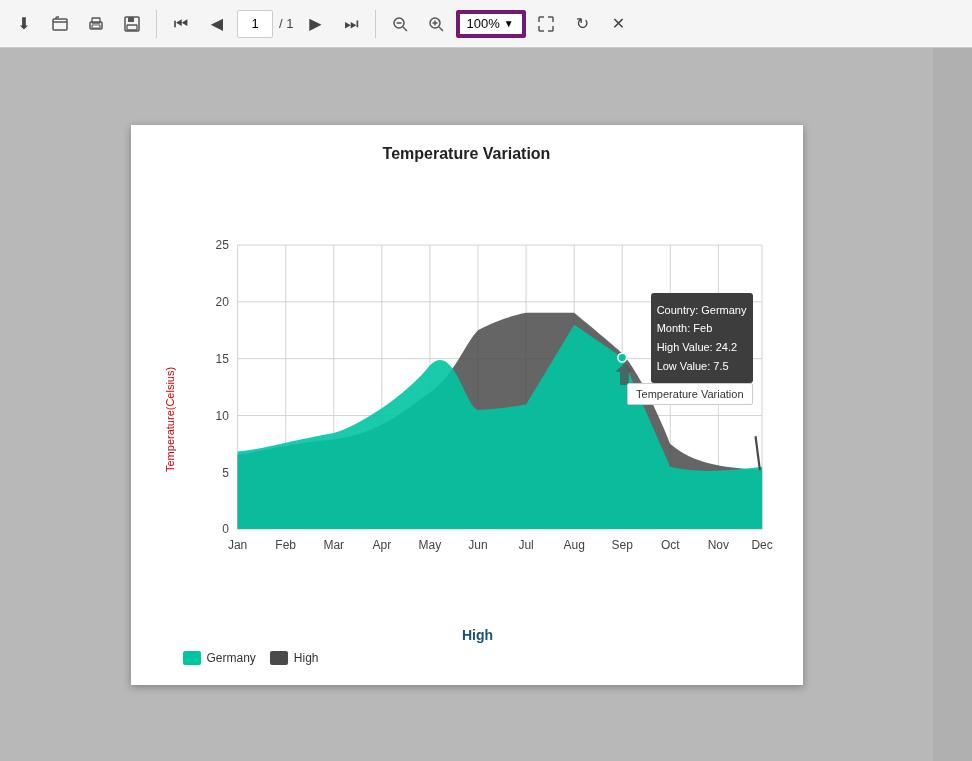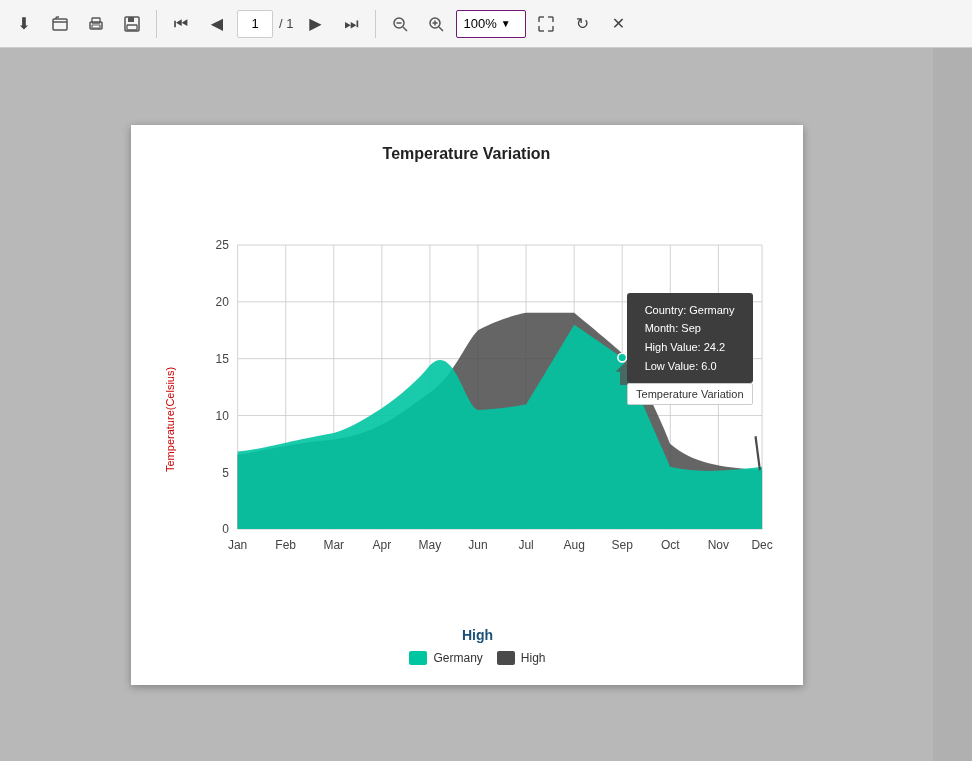--- a/index.html
+++ b/index.html
@@ -48,21 +48,21 @@
       font-size: 13px;
       border-radius: 2px;
     }
     .page-sep {
       font-size: 13px;
       color: #444;
       padding: 0 2px;
     }
     .zoom-select {
       height: 28px;
-      border: 1px solid #701a75;
+      border: 4px solid #701a75;
       font-size: 13px;
       border-radius: 2px;
       display: flex;
       align-items: center;
       padding: 0 6px;
       background: white;
       min-width: 70px;
     }
     .zoom-arrow {
       font-size: 10px;
@@ -135,21 +135,20 @@
     .x-axis-label {
       text-align: center;
       font-size: 14px;
       font-weight: bold;
       color: #1a5276;
       margin-top: 4px;
     }
 
     .legend {
       display: flex;
-      justify-content: center;
       gap: 14px;
       margin-top: 8px;
     }
     .legend-item {
       display: flex;
       align-items: center;
       gap: 6px;
       font-size: 12px;
       color: #333;
     }
@@ -158,21 +157,21 @@
       height: 14px;
       border-radius: 2px;
     }
 
     
     .tooltip {
       position: absolute;
       background: #3d3d3d;
       color: white;
       font-size: 11px;
-      padding: 8px 18px;
+      padding: 8px 6px;
       border-radius: 3px;
       line-height: 1.7;
       right: 20px;
       top: 120px;
       z-index: 10;
       white-space: nowrap;
     }
     .tooltip-label {
       position: absolute;
       background: white;
@@ -308,23 +307,23 @@
 
             <polygon points="404,128 412,136 408,136 408,148 400,148 400,136 396,136" fill="#555" opacity="0.8"></polygon>
 
             <line x1="528" y1="226" x2="524" y2="195" stroke="#4a4a4a" stroke-width="2"></line>
 
           </svg>
 
           
           <div class="tooltip">
             <div>Country: Germany</div>
-            <div>Month: Sep</div>
+            <div>Month: Feb</div>
             <div>High Value: 24.2</div>
-            <div>Low Value: 6.0</div>
+            <div>Low Value: 7.5</div>
           </div>
           <div class="tooltip-label">Temperature Variation</div>
         </div>
         <div class="x-axis-label">High</div>
         <div class="legend">
           <div class="legend-item">
             <div class="legend-box" style="background:#00c5a1;"></div>
             <span>Germany</span>
           </div>
           <div class="legend-item">

